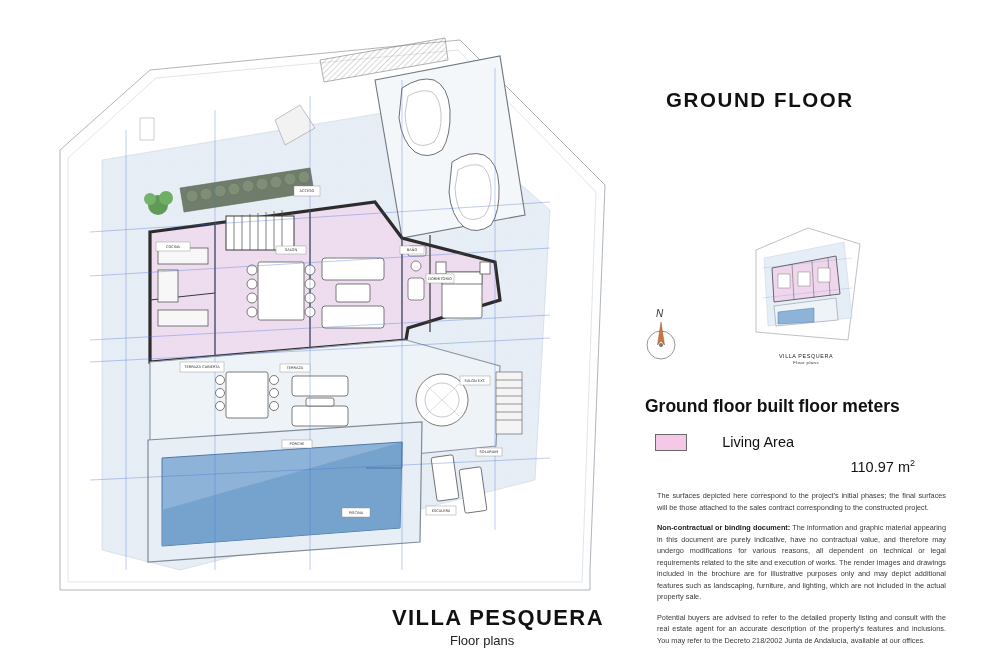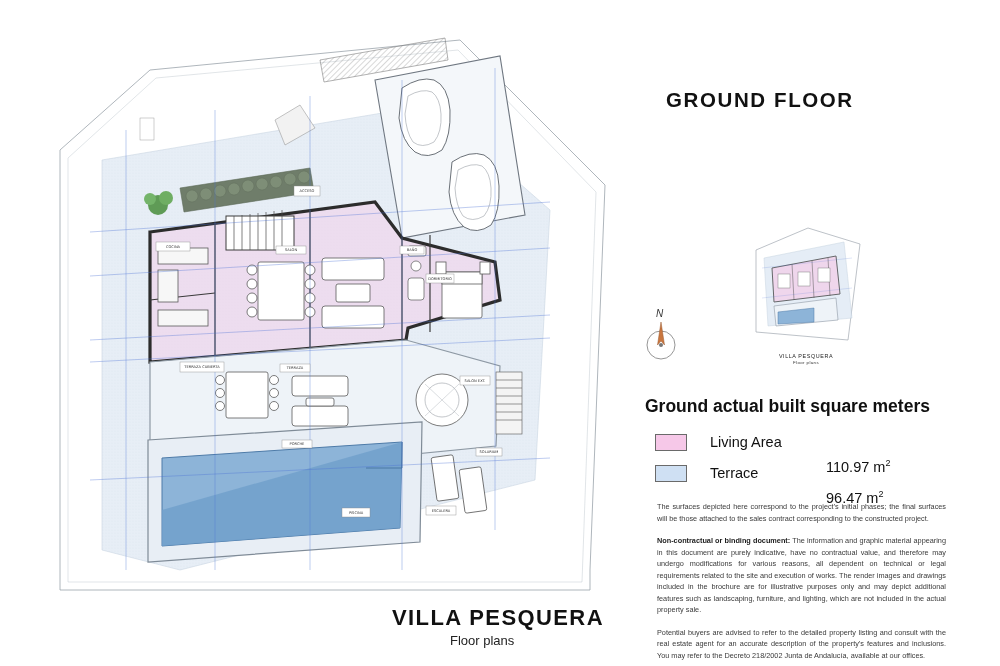--- a/index.html
+++ b/index.html
@@ -116,20 +116,21 @@
     position: absolute;
     left: 655px;
     top: 428px;
     width: 260px;
   }
   .legend-row {
     display: flex;
     align-items: center;
     height: 28px;
     margin-bottom: 3px;
+    justify-content: space-between;
   }
   .swatch {
     width: 30px;
     height: 15px;
     border: 0.8px solid #6a6a6a;
     margin-right: 23px;
     flex: none;
   }
   .legend-name {
     font-size: 14.5px;
@@ -150,21 +151,21 @@
   .disclaimer {
     position: absolute;
     left: 657px;
     top: 490px;
     width: 289px;
     font-size: 7.3px;
     line-height: 1.58;
     color: #3a3a3a;
     text-align: justify;
   }
-  .disclaimer p { margin: 11px 0 9px 0; }
+  .disclaimer p { margin: 0 0 9px 0; }
   .disclaimer b { color: #1d1d1d; }
 </style>
 </head>
 <body>
 
 <div class="plan-area">
   <svg class="plan-svg" width="600" height="600" viewBox="0 0 600 600" xmlns="http://www.w3.org/2000/svg">
     <defs>
       <pattern id="hatch" width="4" height="4" patternUnits="userSpaceOnUse" patternTransform="rotate(45)">
         <line x1="0" y1="0" x2="0" y2="4" stroke="#8e8e8e" stroke-width="0.7"></line>
@@ -402,32 +403,27 @@
     <path d="M26 84 L88 76 L90 98 L28 104 Z" fill="#eef3f8" stroke="#8e99a4" stroke-width="0.6"></path>
     <path d="M30 90 L66 86 L66 100 L30 102 Z" fill="#8db4d8" stroke="#4e7ba8" stroke-width="0.5"></path>
     <g stroke="#4a6fd4" stroke-width="0.25" opacity="0.7">
       <path d="M14 46 L104 36 M14 76 L104 66"></path>
     </g>
   </svg>
 </div>
 <div class="keyplan-caption">VILLA PESQUERA</div>
 <div class="keyplan-caption2">Floor plans</div>
 
-<div class="sqm-title">Ground actual built square meters</div>
+<div class="sqm-title">Ground floor built floor meters</div>
 
 <div class="legend">
   <div class="legend-row">
     <div class="swatch" style="background:#f6c8e8"></div>
     <div class="legend-name">Living Area</div>
     <div class="legend-val"><span>110.97</span> <span>m</span><span class="sup">2</span></div>
   </div>
-  <div class="legend-row">
-    <div class="swatch" style="background:#cfe0f3"></div>
-    <div class="legend-name">Terrace</div>
-    <div class="legend-val"><span>96.47</span> <span>m</span><span class="sup">2</span></div>
-  </div>
 </div>
 
 <div class="disclaimer">
   <p>The surfaces depicted here correspond to the project's initial phases; the final surfaces will be those attached to the sales contract corresponding to the constructed project.</p>
   <p><b>Non-contractual or binding document:</b><span> The information and graphic material appearing in this document are purely indicative, have no contractual value, and therefore may undergo modifications for various reasons, all dependent on technical or legal requirements related to the site and execution of works. The render images and drawings included in the brochure are for illustrative purposes only and may depict additional features such as landscaping, furniture, and lighting, which are not included in the actual property sale.</span></p>
   <p>Potential buyers are advised to refer to the detailed property listing and consult with the real estate agent for an accurate description of the property's features and inclusions. You may refer to the Decreto 218/2002 Junta de Andalucía, available at our offices.</p>
 </div>
 
 </body></html>

